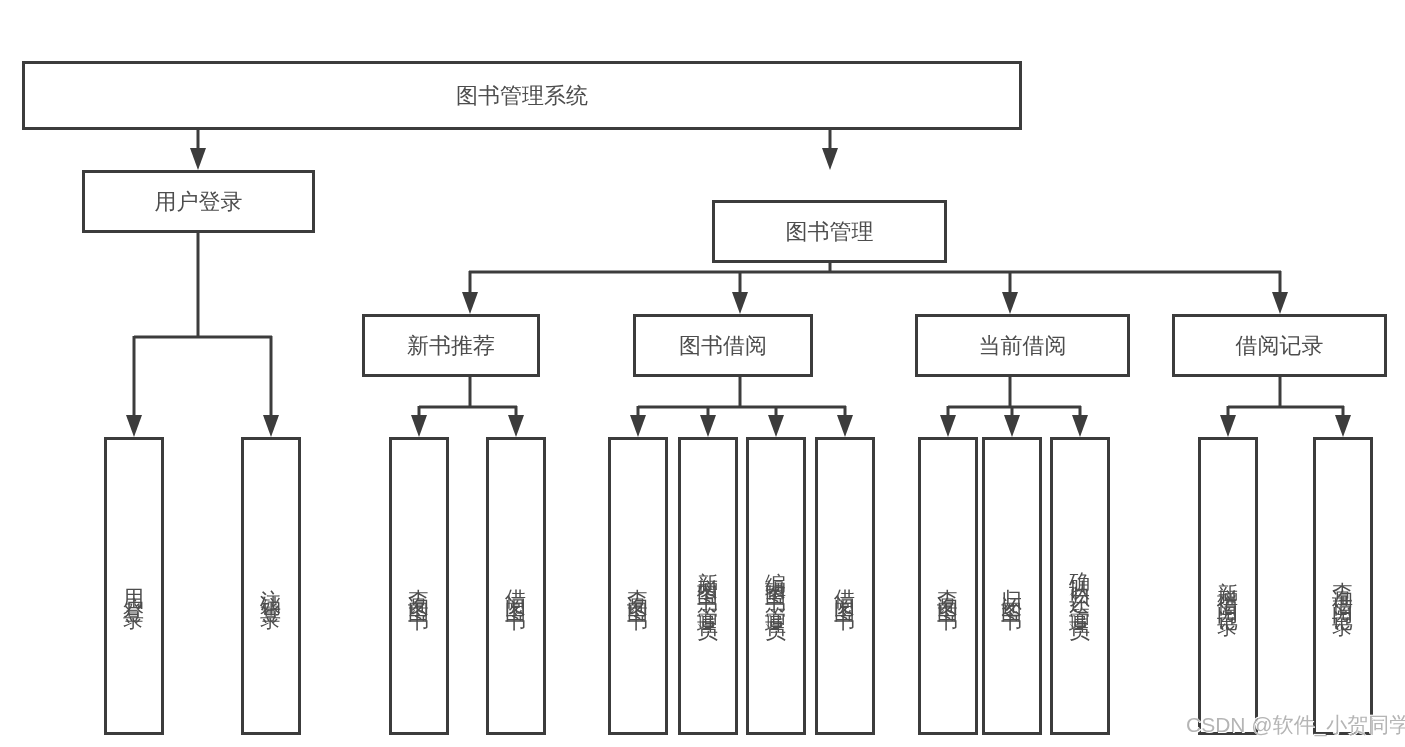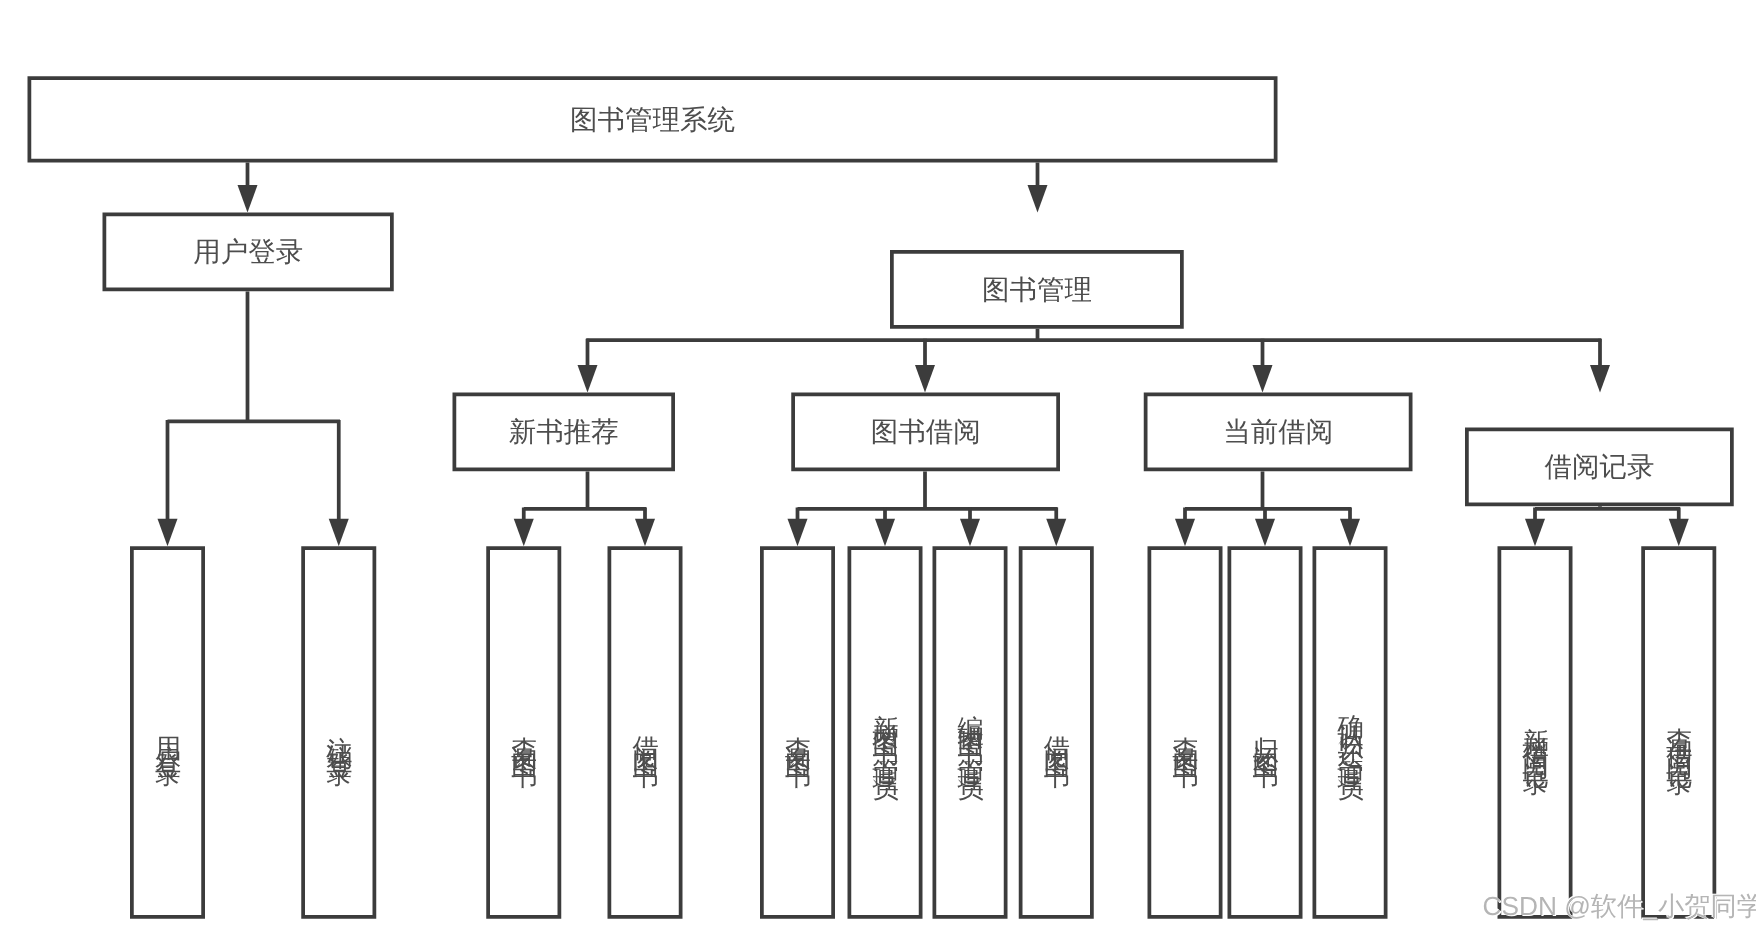--- a/index.html
+++ b/index.html
@@ -108,23 +108,23 @@
       <line x1="1228" y1="406" x2="1228" y2="419" stroke="#3c3c3c" stroke-width="3"></line>
       <polygon points="1220,415 1236,415 1228,437" fill="#3c3c3c"></polygon>
       <line x1="1343" y1="406" x2="1343" y2="419" stroke="#3c3c3c" stroke-width="3"></line>
       <polygon points="1335,415 1351,415 1343,437" fill="#3c3c3c"></polygon>
     </svg>
   <div id="nodes">
       <div class="node" style="left: 22px; top: 14px; width: 1000px; height: 69px; margin-top: 47px;">图书管理系统</div>
       <div class="node" style="left: 82px; top: 170px; width: 233px; height: 63px;">用户登录</div>
       <div class="node" style="left: 712px; top: 170px; width: 235px; height: 63px; margin-top: 30px;">图书管理</div>
       <div class="node" style="left: 362px; top: 314px; width: 178px; height: 63px;">新书推荐</div>
-      <div class="node" style="left: 633px; top: 314px; width: 215px; height: 63px;">图书借阅</div>
+      <div class="node" style="left: 633px; top: 314px; width: 180px; height: 63px;">图书借阅</div>
       <div class="node" style="left: 903px; top: 314px; width: 215px; height: 63px; margin-left: 12px;">当前借阅</div>
-      <div class="node" style="left: 1172px; top: 314px; width: 215px; height: 63px; margin-top: 28px;">借阅记录</div>
+      <div class="node" style="left: 1172px; top: 314px; width: 215px; height: 63px;">借阅记录</div>
       <div class="node vertical" style="left: 104px; top: 437px; width: 60px; height: 298px;">用户登录</div>
       <div class="node vertical" style="left: 241px; top: 437px; width: 60px; height: 298px;">注销登录</div>
       <div class="node vertical" style="left: 389px; top: 437px; width: 60px; height: 298px;">查询图书</div>
       <div class="node vertical" style="left: 486px; top: 437px; width: 60px; height: 298px;">借阅图书</div>
       <div class="node vertical" style="left: 608px; top: 437px; width: 60px; height: 298px;">查询图书</div>
       <div class="node vertical" style="left: 678px; top: 437px; width: 60px; height: 298px;">新增图书（管理员）</div>
       <div class="node vertical" style="left: 746px; top: 437px; width: 60px; height: 298px;">编辑图书（管理员）</div>
       <div class="node vertical" style="left: 815px; top: 437px; width: 60px; height: 298px;">借阅图书</div>
       <div class="node vertical" style="left: 918px; top: 437px; width: 60px; height: 298px;">查询图书</div>
       <div class="node vertical" style="left: 982px; top: 437px; width: 60px; height: 298px;">归还图书</div>

